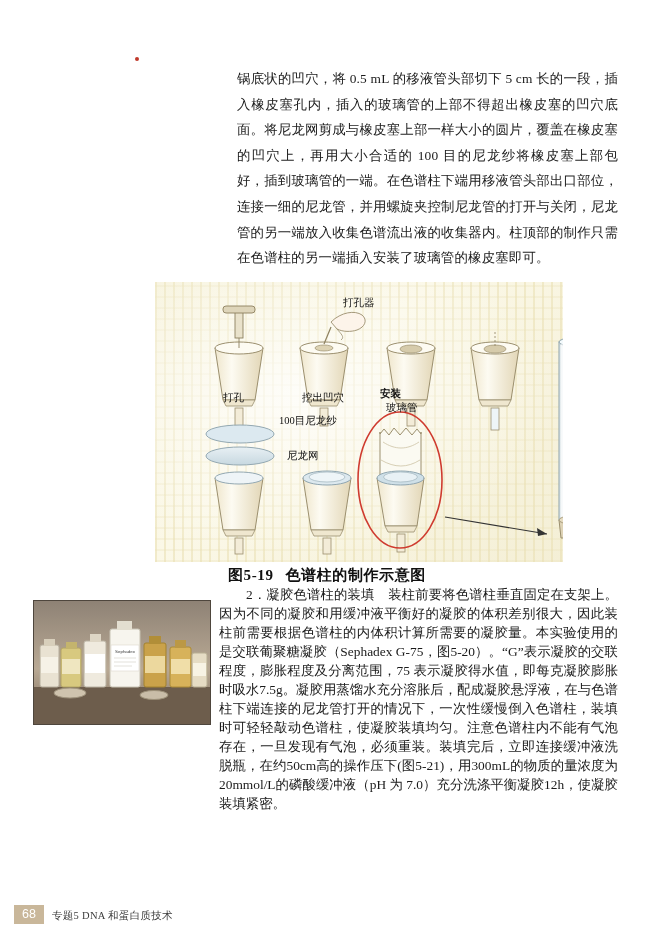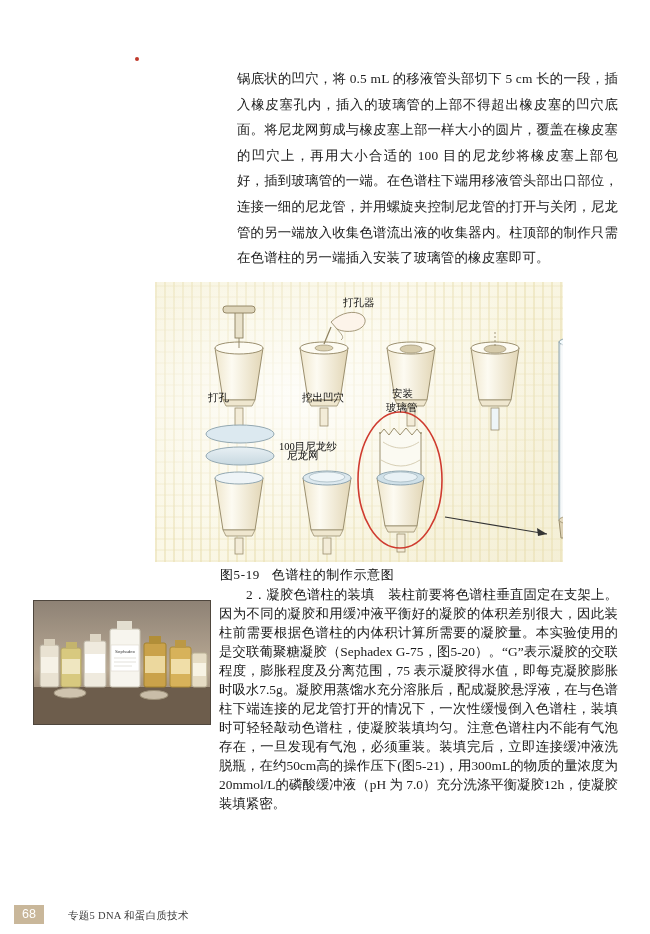--- a/index.html
+++ b/index.html
@@ -57,25 +57,26 @@
     position: absolute;
     inset: 0;
     background: radial-gradient(ellipse at 35% 40%, rgba(255,255,255,.75), rgba(255,255,255,0) 70%);
   }
   .fig519-svg {
     position: absolute;
     left: 0; top: 0;
   }
   .fig519-caption {
     position: absolute;
-    left: 220px;
+    left: 228px;
     top: 566px;
-    font-size: 13px;
+    font-size: 15px;
     color: #111;
     letter-spacing: .6px;
+    font-weight: bold;
   }
   .fig519-caption .num { margin-right: 12px; }
 
   
   .photo520 {
     position: absolute;
     left: 33px;
     top: 600px;
     width: 176px;
     height: 123px;
@@ -136,21 +137,21 @@
     height: 19px;
     background: #c9b79a;
     color: #ffffff;
     font-size: 12.5px;
     line-height: 19px;
     text-align: center;
     font-family: "Liberation Sans", sans-serif;
   }
   .footer-text {
     position: absolute;
-    left: 68px;
+    left: 52px;
     bottom: 11px;
     font-size: 10.5px;
     color: #3b3b3b;
     letter-spacing: .3px;
   }
   .footer-rule {
     position: absolute;
     left: 0;
     bottom: 29px;
     width: 650px;
@@ -286,25 +287,25 @@
         <path d="M404,238 L430,238 L428,256 L406,256 Z" fill="#ded3b6" stroke="#9b8f6e" stroke-width="1"></path>
         <ellipse cx="417" cy="238" rx="13" ry="4" fill="#e7ddc2" stroke="#9b8f6e" stroke-width=".8"></ellipse>
         <rect x="413" y="256" width="8" height="12" fill="#efe7cf" stroke="#9b8f6e" stroke-width=".8"></rect>
 
         <line x1="290" y1="235" x2="392" y2="252" stroke="#333" stroke-width="1.1"></line>
         <polygon points="392,252 382,246 383,254" fill="#333"></polygon>
       </g>
     </svg>
 
     <div class="fl" style="left:188px; top:14px;">打孔器</div>
-    <div class="fl" style="left:53px; top:109px;">打孔</div>
+    <div class="fl" style="left:68px; top:109px;">打孔</div>
     <div class="fl" style="left:147px; top:109px;">挖出凹穴</div>
-    <div class="fl" style="left:237px; top:105px;">安装</div>
+    <div class="fl" style="left:225px; top:105px;font-weight:bold;">安装</div>
     <div class="fl" style="left:231px; top:119px;">玻璃管</div>
-    <div class="fl" style="left:124px; top:158px;font-family:Liberation Serif, serif;">100目尼龙纱</div>
+    <div class="fl" style="left:124px; top:132px;font-family:Liberation Serif, serif;">100目尼龙纱</div>
     <div class="fl" style="left:132px; top:167px;">尼龙网</div>
   </div>
 
   <div class="fig519-caption">
     <span class="num">图5-19</span><span>色谱柱的制作示意图</span>
   </div>
 
   <div class="photo520">
     <svg width="176" height="123" viewBox="0 0 176 123">
       <defs>

